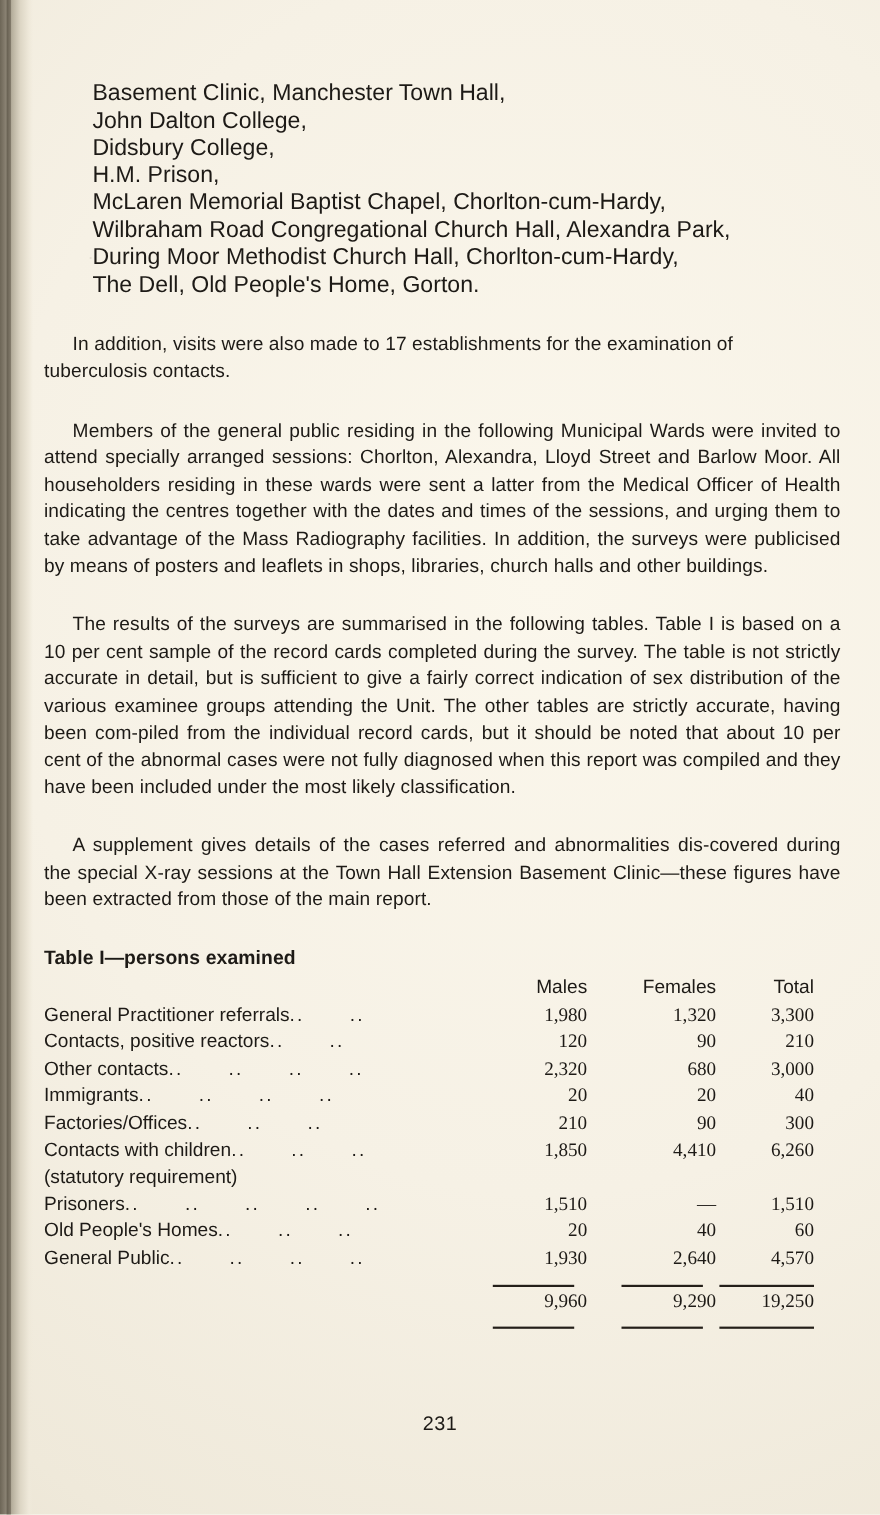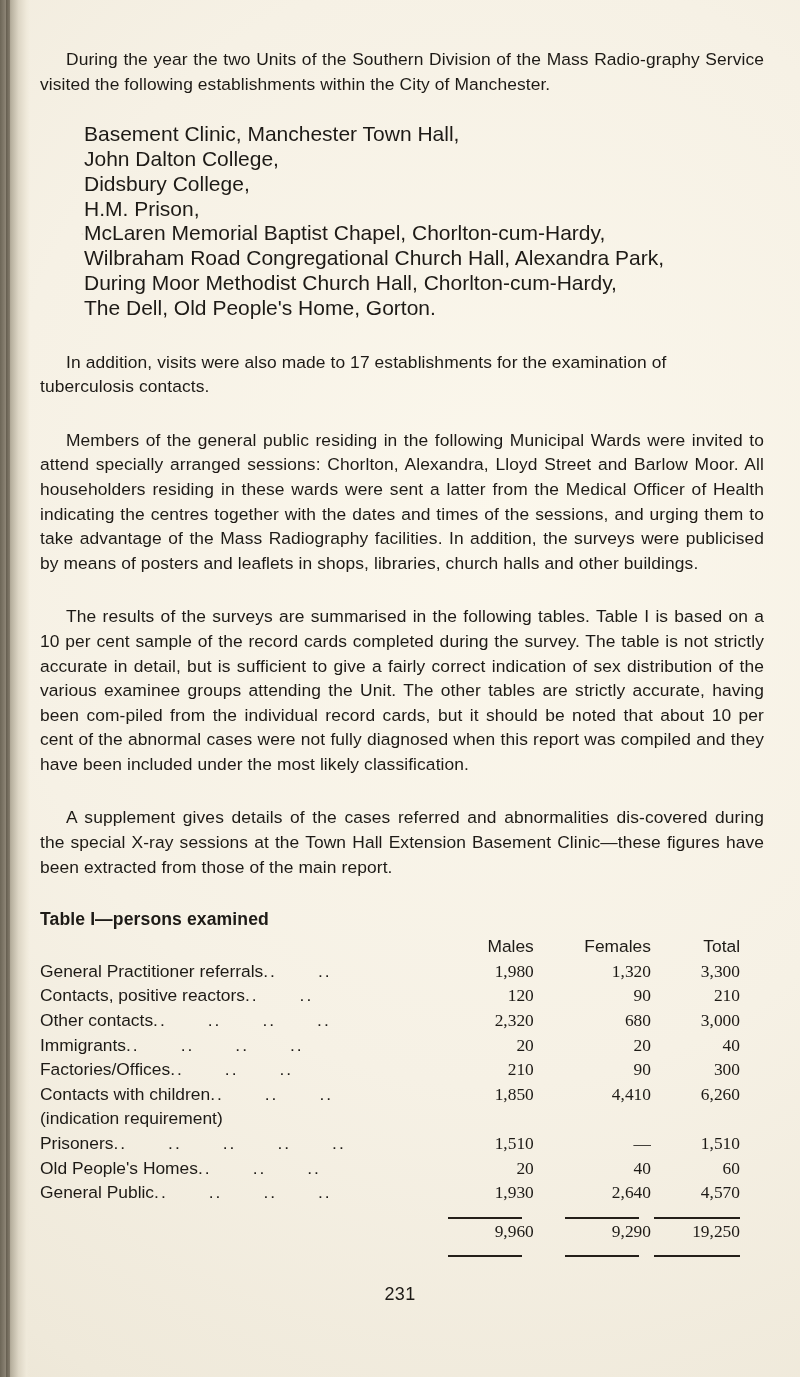--- a/index.html
+++ b/index.html
@@ -171,21 +171,20 @@
   <div class="paper-tone"></div>
   <div class="gutter-shadow"></div>
   <div class="gutter-line"></div>
 
   <div class="bleed" style="left:80px; top:218px;">.</div>
 
   <div class="content">
 
     <div style="height:47px;"></div>
 
-    <p class="body-text indent">During the year the two Units of the Southern Division of the Mass Radio-graphy Service visited the following establishments within the City of Manchester.</p>
 
     <div class="block-gap-lg"></div>
 
     <ul class="establishments">
       <li>Basement Clinic, Manchester Town Hall,</li>
       <li>John Dalton College,</li>
       <li>Didsbury College,</li>
       <li>H.M. Prison,</li>
       <li>McLaren Memorial Baptist Chapel, Chorlton-cum-Hardy,</li>
       <li>Wilbraham Road Congregational Church Hall, Alexandra Park,</li>
@@ -268,21 +267,21 @@
         </tr>
 
         <tr>
           <td class="row-label"><span>Contacts with children</span><span class="leaders">..      ..      ..</span></td>
           <td class="num">1,850</td>
           <td class="num">4,410</td>
           <td class="num total-col">6,260</td>
         </tr>
 
         <tr>
-          <td class="sub-label">(indication requirement)</td>
+          <td class="sub-label">(statutory requirement)</td>
           <td class="num"></td>
           <td class="num"></td>
           <td class="num total-col"></td>
         </tr>
 
         <tr>
           <td class="row-label"><span>Prisoners</span><span class="leaders">..      ..      ..      ..      ..</span></td>
           <td class="num">1,510</td>
           <td class="num">—</td>
           <td class="num total-col">1,510</td>

